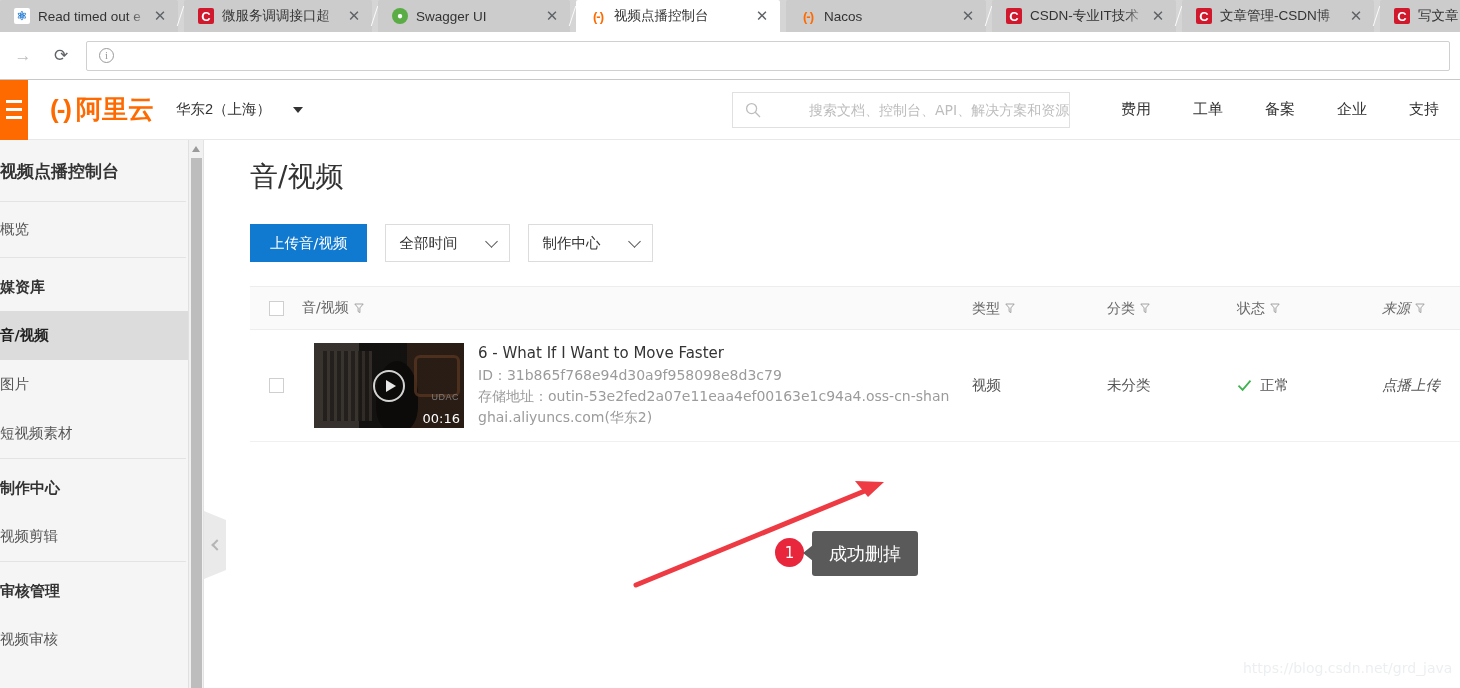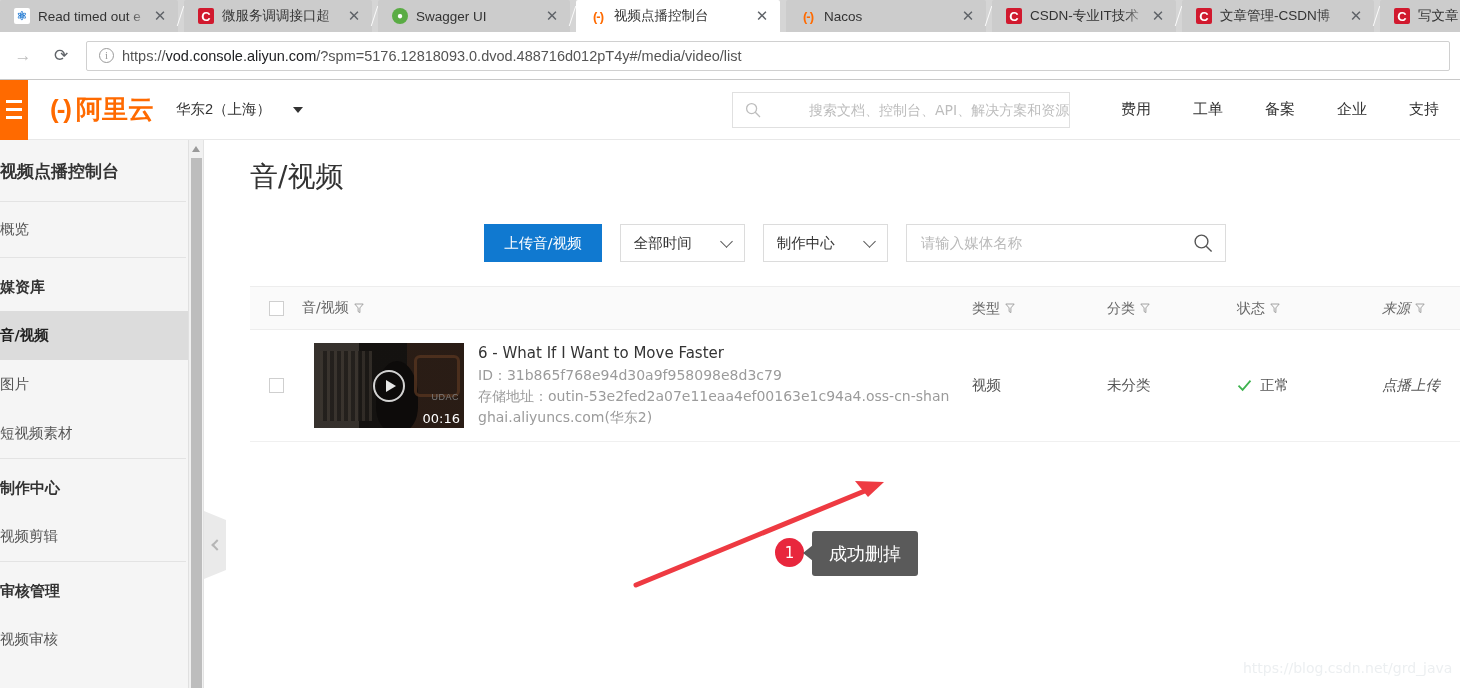--- a/index.html
+++ b/index.html
@@ -200,21 +200,21 @@
   
   .main {
     position: absolute; top: 0; left: 226px; width: 1234px; height: 548px;
     background: #ffffff;
   }
   .page-title {
     font-size: 28px; color: #333; padding: 18px 0 0 24px;
     font-family: "DejaVu Sans", sans-serif;
   }
   .toolbar {
-    display: flex; align-items: center; margin: 28px 0 0 24px; justify-content: center;
+    display: flex; align-items: center; margin: 28px 0 0 24px;
   }
   .btn-primary {
     height: 38px; padding: 0 20px; background: #1079d0; color: #fff;
     font-size: 14.5px; display: flex; align-items: center; border: 0;
     font-family: "DejaVu Sans", sans-serif;
   }
   .select {
     height: 38px; min-width: 125px; margin-left: 18px;
     border: 1px solid #dcdcdc; background: #fff;
     display: flex; align-items: center; justify-content: space-between;
@@ -407,21 +407,20 @@
       <span class="tab-favicon fav-csdn">C</span>
       <span class="tab-title">写文章</span>
     </div>
   </div>
 
   <div class="omnibar">
     <div class="nav-btn">→</div>
     <div class="nav-btn reload">⟳</div>
     <div class="urlbox">
       <span class="url-info">i</span>
-      <span class="url-text"><span>https://</span><b>vod.console.aliyun.com</b><span>/?spm=5176.12818093.0.dvod.488716d012pT4y#/media/video/list</span></span>
     </div>
   </div>
 
   <div class="console-header">
     <div class="hamburger">
       <span></span>
         <span></span>
         <span></span>
     </div>
     <div class="brand">
@@ -490,27 +489,20 @@
         <div class="select">
           <span>全部时间</span>
           <span class="cv"></span>
         </div>
 
         <div class="select">
           <span>制作中心</span>
           <span class="cv"></span>
         </div>
 
-        <div class="searchbox">
-          <input value="" placeholder="请输入媒体名称" style="">
-          <svg width="20" height="20" viewBox="0 0 20 20">
-            <circle cx="8.5" cy="8.5" r="6.4" fill="none" stroke="#555" stroke-width="1.4"></circle>
-            <line x1="13.2" y1="13.2" x2="18.6" y2="18.6" stroke="#555" stroke-width="1.4"></line>
-          </svg>
-        </div>
       </div>
 
       <div class="table">
 
         <div class="thead">
           <div class="cb-cell">
             <span class="checkbox"></span>
           </div>
           <div class="col-media">
             <span class="th-label">

